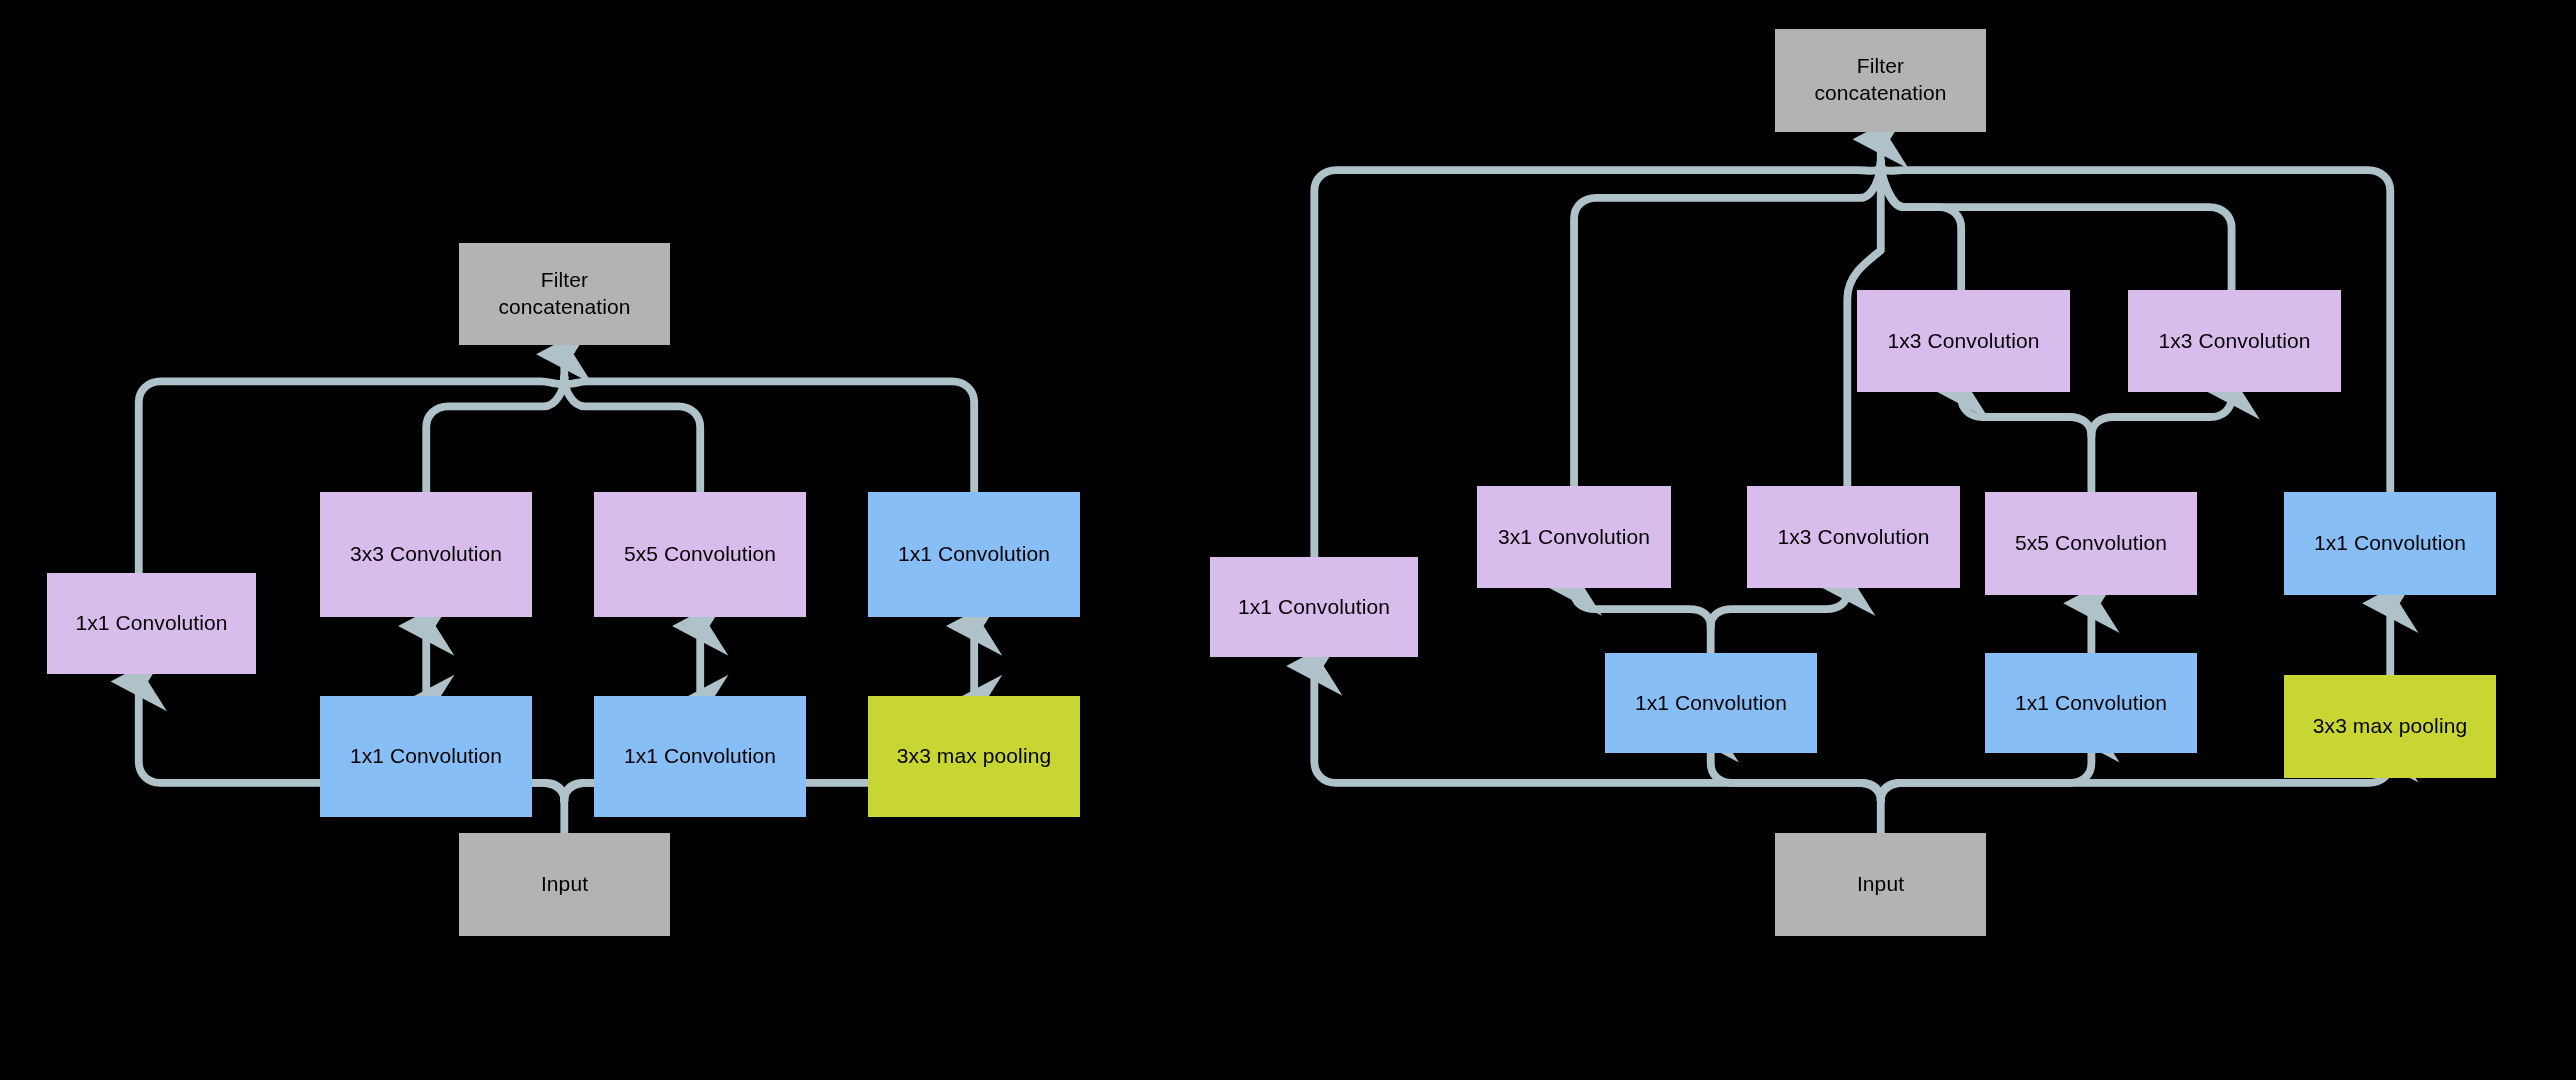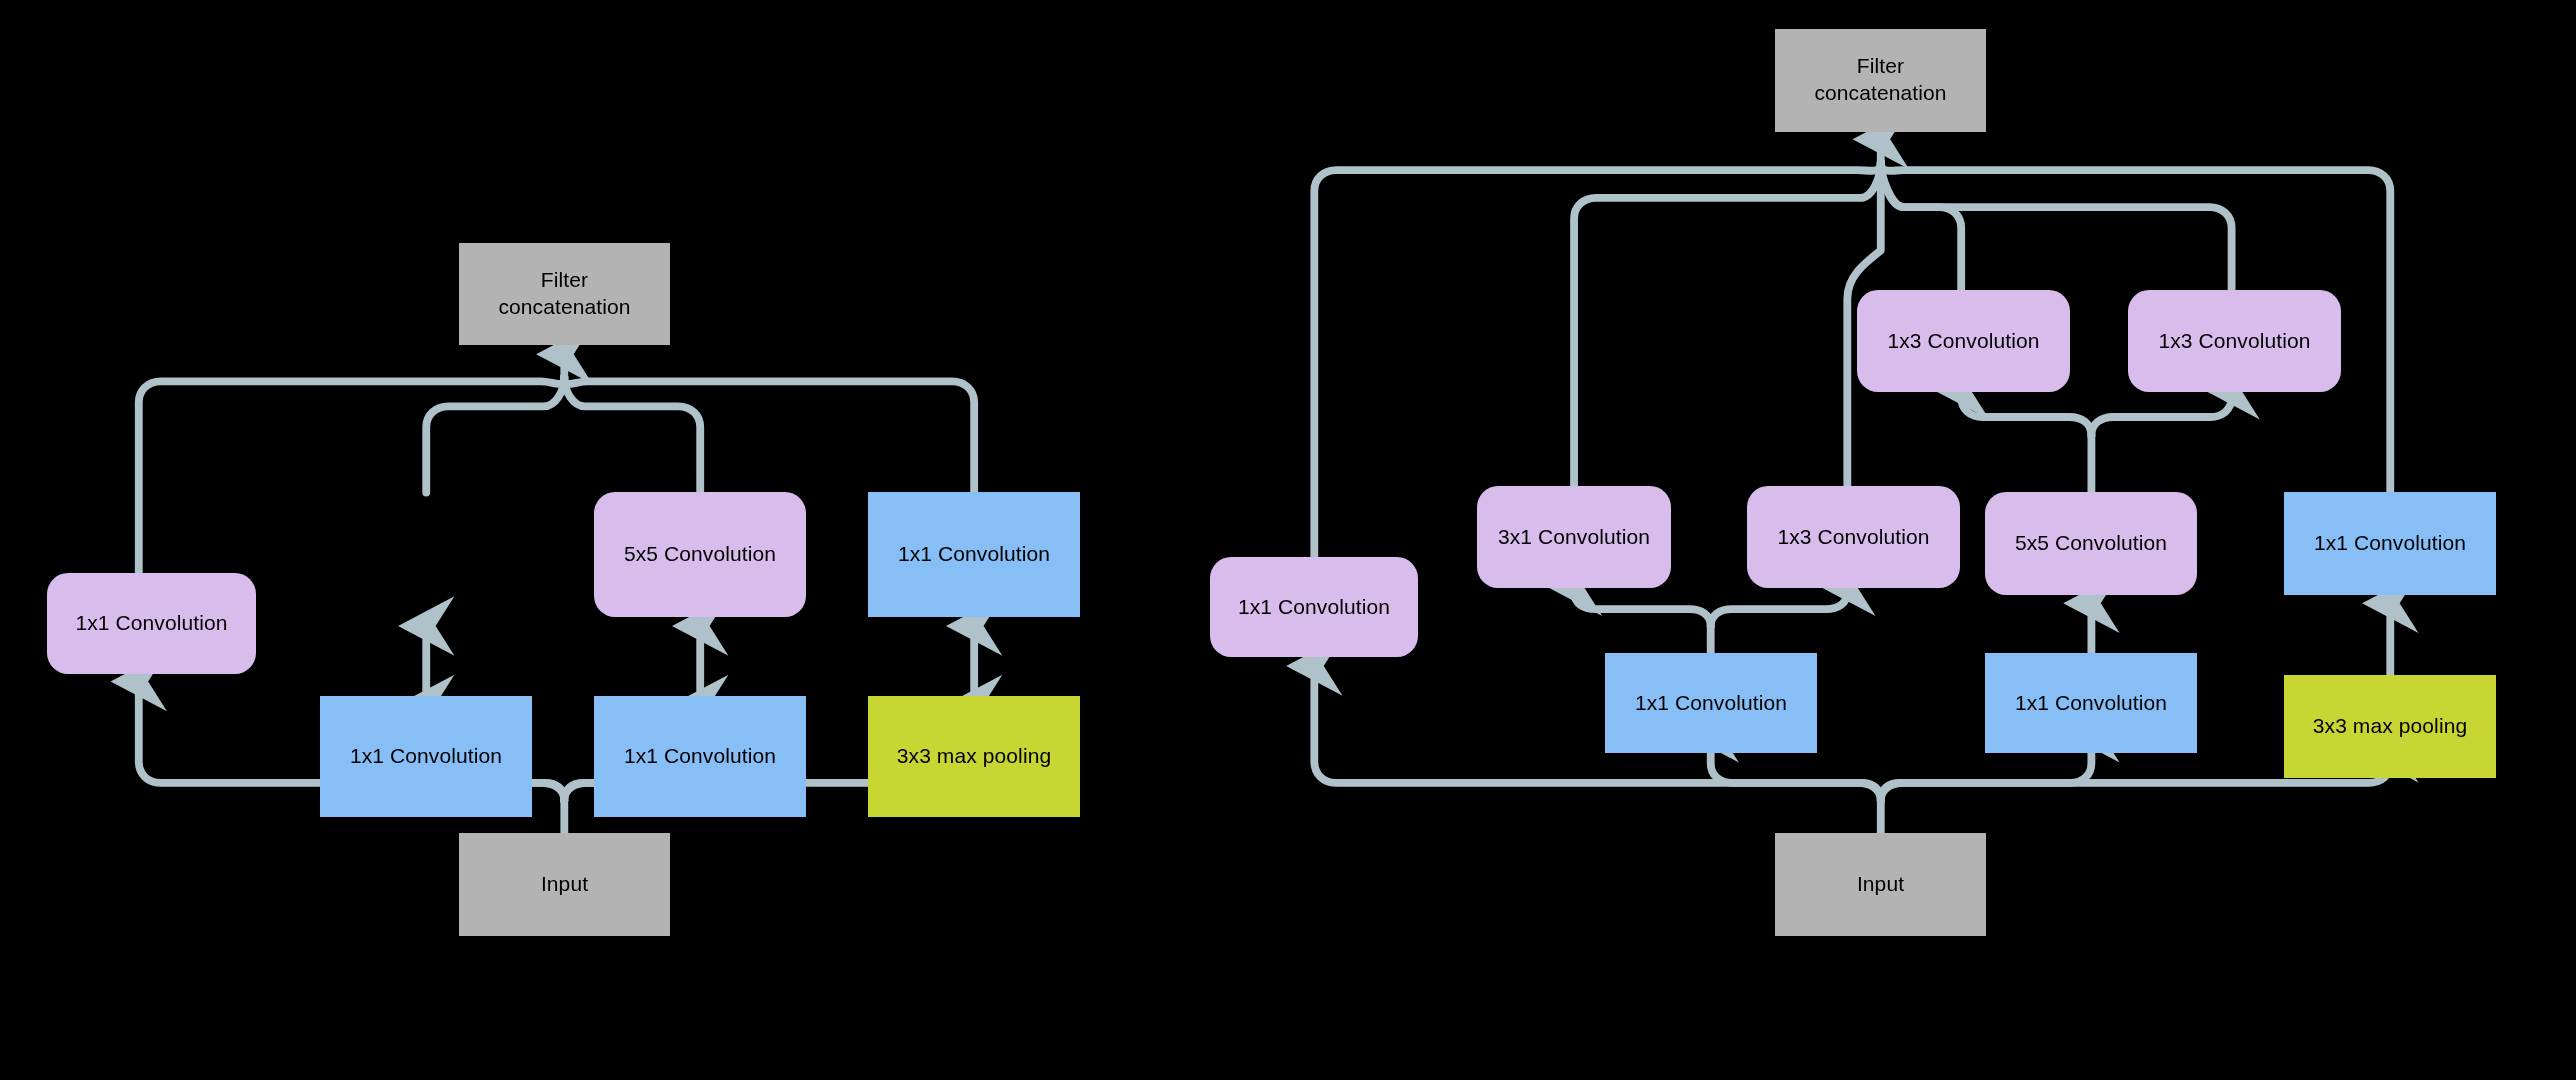--- a/index.html
+++ b/index.html
@@ -33,21 +33,21 @@
     text-align: center;
     color: #000000;
     font-size: 21px;
     line-height: 1.28;
     letter-spacing: 0.1px;
     padding: 1.4px 4.3px;
     white-space: pre-line;
     user-select: none;
   }
   .gray   { background: #b3b3b3; }
-  .purple { background: #d8bdec; border-radius: 21px; }
+  .purple { background: #d8bdec; }
   .blue   { background: #86bef5; }
   .olive  { background: #c8d633; }
 </style>
 </head>
 <body>
 
 <div id="stage">
 
   <svg class="wires" viewBox="0 0 3620 1519">
     <defs>
@@ -105,20 +105,21 @@
       <path d="M3136,407 L3136,320 C3136,303 3123,291 3105,291 L2674,291 C2656,291 2643,248 2643,228"></path>
       <path d="M3359,692 L3359,268 C3359,251 3346,239 3328,239 L2676,239 C2658,239 2643,245 2643,228"></path>
     </g>
   </svg>
 
   <div class="node gray" style="left:459px;top:243px;width:211px;height:102px;">Filter
 concatenation</div>
 
   <div class="node purple" style="left:47px;top:573px;width:209px;height:101px;">1x1 Convolution</div>
 
+  <div class="node purple" style="left:320px;top:492px;width:212px;height:125px;">3x3 Convolution</div>
 
   <div class="node blue" style="left:320px;top:696px;width:212px;height:121px;">1x1 Convolution</div>
 
   <div class="node purple" style="left:594px;top:492px;width:212px;height:125px;">5x5 Convolution</div>
 
   <div class="node blue" style="left:594px;top:696px;width:212px;height:121px;">1x1 Convolution</div>
 
   <div class="node blue" style="left:868px;top:492px;width:212px;height:125px;">1x1 Convolution</div>
 
   <div class="node olive" style="left:868px;top:696px;width:212px;height:121px;">3x3 max pooling</div>

